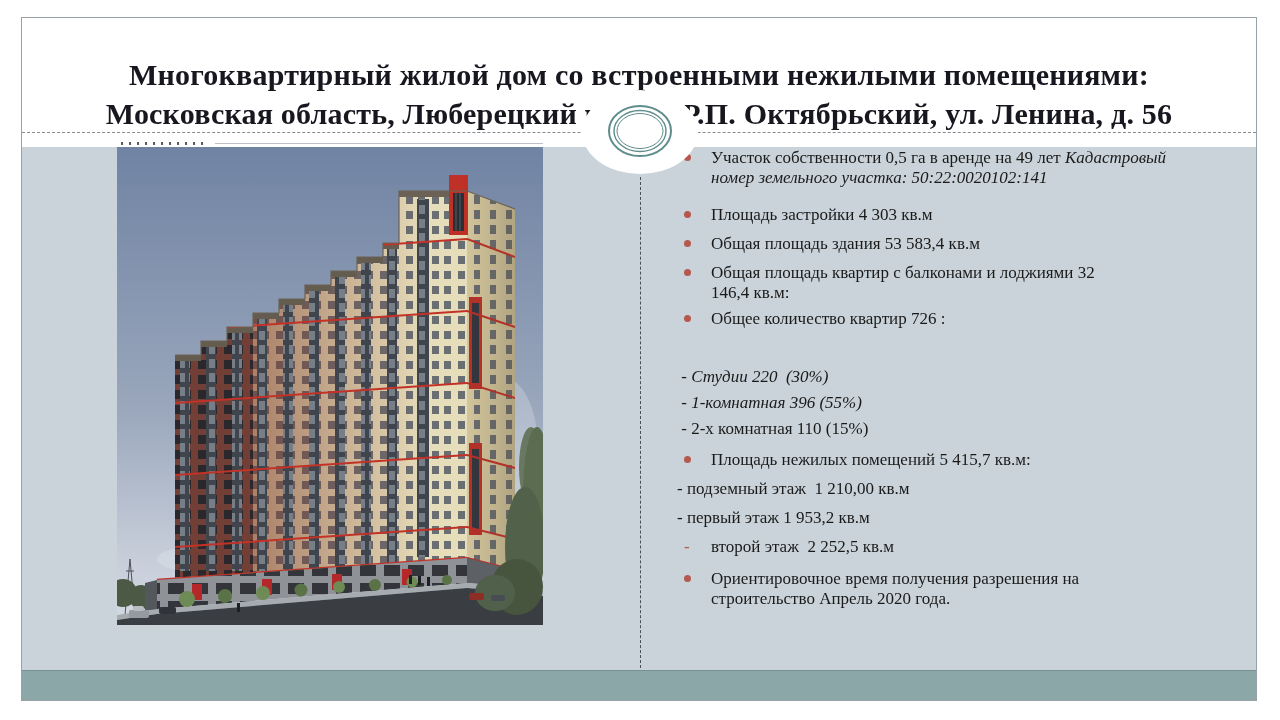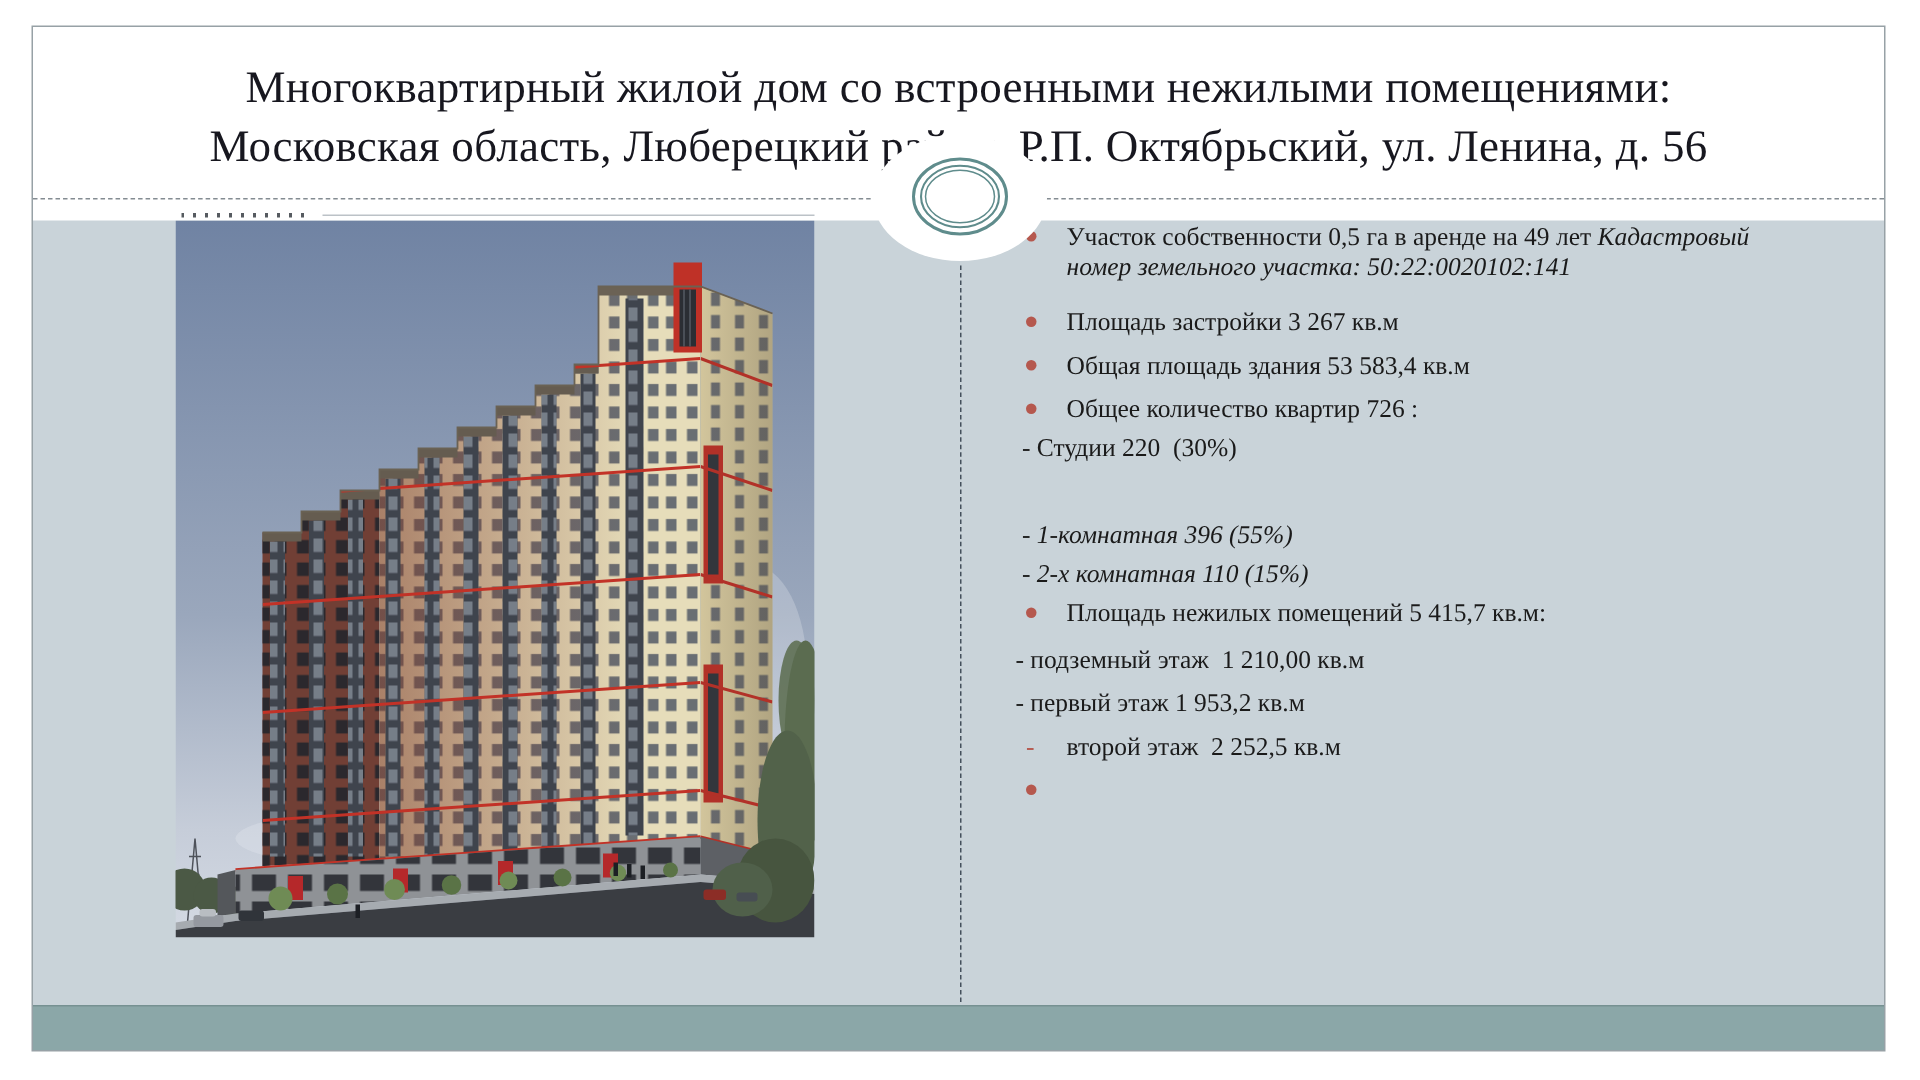--- a/index.html
+++ b/index.html
@@ -15,21 +15,21 @@
   .abs{position:absolute;}
   .frame{
     left:21px;top:17px;width:1236px;height:684px;
     border:1px solid var(--frame-line);box-sizing:border-box;background:#ffffff;
   }
   .title-area{
     left:22px;top:17px;width:1234px;height:116px;
     text-align:center;padding-top:22px;box-sizing:border-box;
   }
   .slide-title{
-    margin:0;font-size:30px;line-height:39px;font-weight:normal;
+    margin:16px;font-size:30px;line-height:39px;font-weight:bold;
     color:var(--title-text);letter-spacing:.2px;
   }
   .content-panel{left:22px;top:147px;width:1234px;height:523px;background:var(--content-bg);}
   .band{
     left:22px;top:670px;width:1234px;height:30px;background:var(--band);
     border-top:1px solid rgba(80,105,105,.35);box-sizing:border-box;
   }
   .h-dash{left:22px;top:132px;width:1234px;height:0;border-top:1px dashed var(--dashed-line);}
   .notch{left:582px;top:90px;width:116px;height:84px;background:#ffffff;border-radius:50%;}
   .ornament{left:607px;top:104px;width:66px;height:54px;}
@@ -249,25 +249,30 @@
 </div>
 
 <ul class="abs facts">
     <li class="fact fact--dot">
     <span class="marker marker-dot"></span>
     <span class="fact-text"><span class="fact-main">Участок собственности 0,5 га в аренде на 49 лет </span><i class="fact-italic">Кадастровый
 номер земельного участка: 50:22:0020102:141</i></span>
   </li>
     <li class="fact fact--dot">
     <span class="marker marker-dot"></span>
-    <span class="fact-text"><span class="fact-main">Площадь застройки 3 267 кв.м</span></span>
+    <span class="fact-text"><span class="fact-main">Площадь застройки 4 303 кв.м</span></span>
   </li>
     <li class="fact fact--dot">
     <span class="marker marker-dot"></span>
     <span class="fact-text"><span class="fact-main">Общая площадь здания 53 583,4 кв.м</span></span>
+  </li>
+    <li class="fact fact--dot">
+    <span class="marker marker-dot"></span>
+    <span class="fact-text"><span class="fact-main">Общая площадь квартир с балконами и лоджиями 32
+146,4 кв.м:</span></span>
   </li>
     <li class="fact fact--dot">
     <span class="marker marker-dot"></span>
     <span class="fact-text"><span class="fact-main">Общее количество квартир 726 :</span></span>
   </li>
     <li class="fact fact--none">
     
     <span class="fact-text"><span class="fact-main"> - Студии 220  (30%)</span></span>
   </li>
     <li class="fact fact--none">
@@ -289,20 +294,22 @@
     <li class="fact fact--none">
     
     <span class="fact-text"><span class="fact-main">- первый этаж 1 953,2 кв.м</span></span>
   </li>
     <li class="fact fact--dash">
     <span class="marker marker-dash">-</span>
     <span class="fact-text"><span class="fact-main">второй этаж  2 252,5 кв.м</span></span>
   </li>
     <li class="fact fact--dot">
     <span class="marker marker-dot"></span>
+    <span class="fact-text"><span class="fact-main">Ориентировочное время получения разрешения на
+строительство Апрель 2020 года.</span></span>
   </li>
   </ul>
 
 <div class="abs band"></div>
 <div class="abs h-dash"></div>
 <div class="abs notch"></div>
 <div class="abs ornament">
   <svg width="66" height="54" viewBox="0 0 66 54">
     <ellipse cx="33" cy="27" rx="31" ry="25" fill="#ffffff" stroke="var(--ornament-ring)" stroke-width="2"></ellipse>
     <ellipse cx="33" cy="27" rx="26" ry="20.5" fill="none" stroke="var(--ornament-ring)" stroke-width="1.4"></ellipse>

